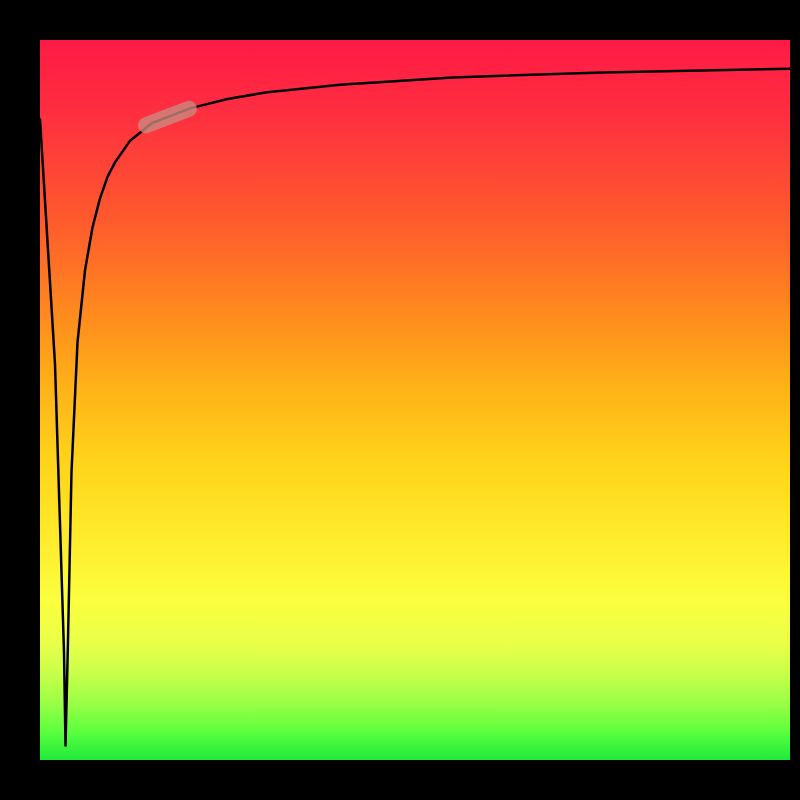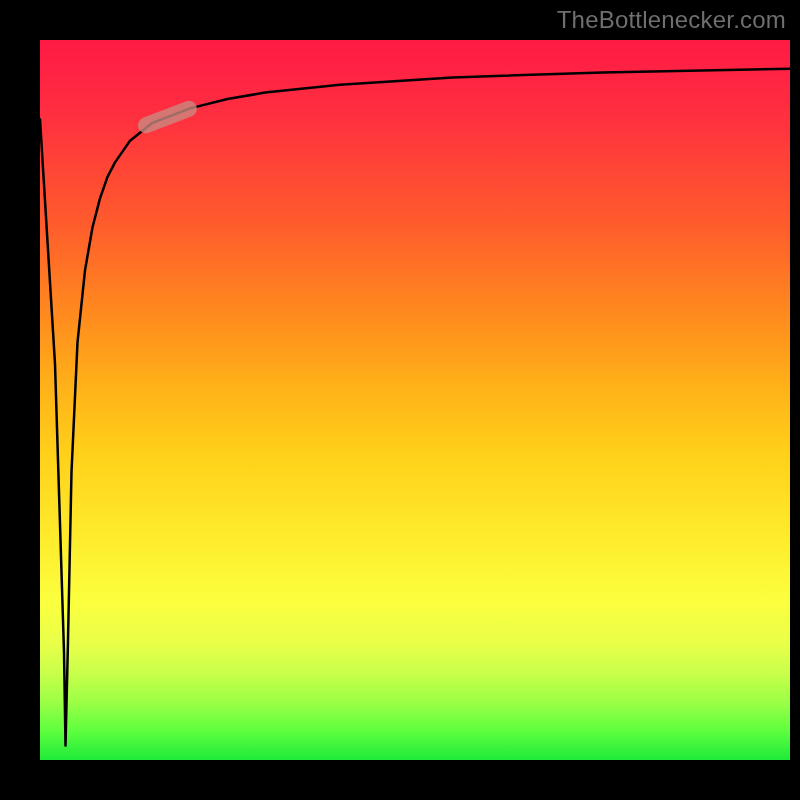--- a/index.html
+++ b/index.html
@@ -62,15 +62,14 @@
 
 <div class="stage">
 
   <div class="plot-area"></div>
 
   <svg class="curve" viewBox="0 0 750 720" preserveAspectRatio="none">
     <path fill="none" stroke="#000" stroke-width="2.5" stroke-linejoin="round" stroke-linecap="round" d="M0.00 79.20 L15.00 324.00 L24.00 612.00 L25.50 705.60 L27.75 612.00 L31.50 432.00 L37.50 302.40 L45.00 230.40 L52.50 187.20 L60.00 158.40 L67.50 136.80 L75.00 122.40 L90.00 100.80 L112.50 82.80 L150.00 68.40 L187.50 59.04 L225.00 52.56 L300.00 44.64 L412.50 37.44 L562.50 32.40 L750.00 28.80"></path>
     <rect x="96.50" y="69.04" width="62" height="16" rx="8" ry="8" fill="#c98b82" fill-opacity="0.78" transform="rotate(-21.01 127.50 77.04)"></rect>
   </svg>
 
-  <div class="watermark">TheBottlenecker.com</div>
 
 </div>
 
 </body></html>

